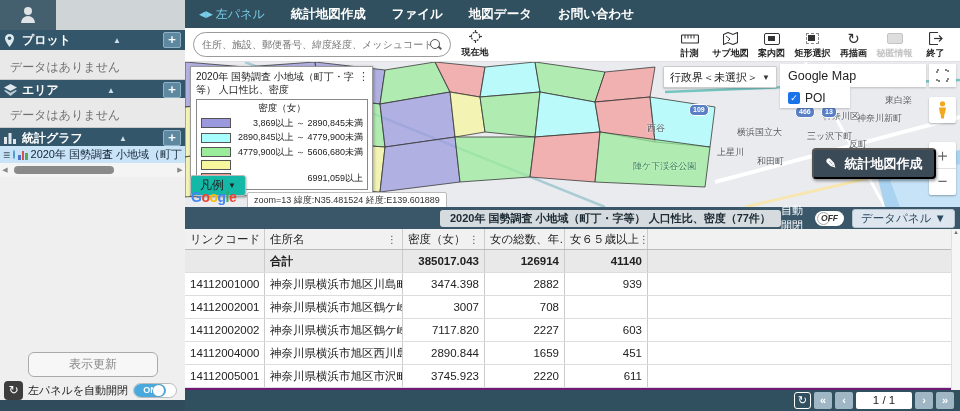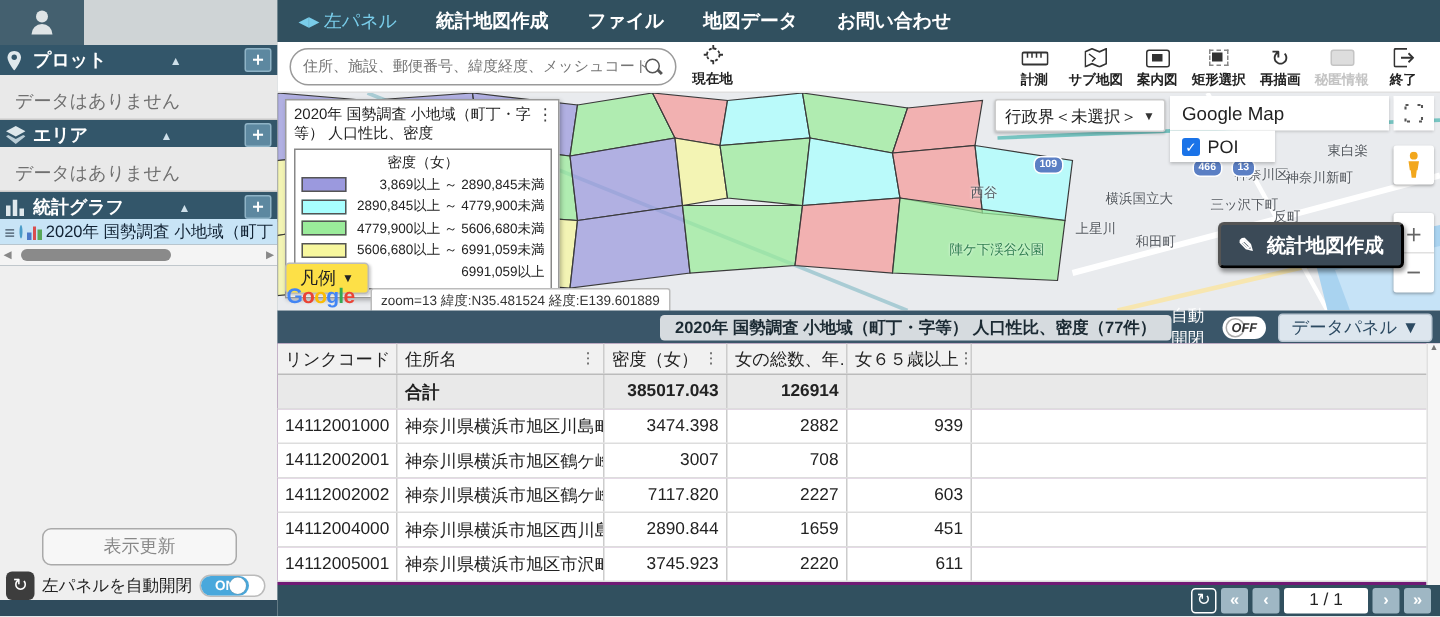--- a/index.html
+++ b/index.html
@@ -74,21 +74,21 @@
   .maplabel.green { color:#2e7d4f;font-family:Liberation Serif, serif; }
   .shield { position:absolute; background:#5b7fc4; color:#fff; font-size:7px; font-weight:bold; border-radius:5px; padding:0 3px; line-height:10px; border:1px solid #fff; }
   .legendbox { position:absolute; left:5px; top:4px; width:183px; background:#fff; border:1px solid #9a9a9a; box-shadow:1px 1px 3px rgba(0,0,0,.3); padding:4px 4px 5px 5px; }
   .legendbox .ttl { font-size:10px; color:#222; line-height:1.25; }
   .legendbox .dots { position:absolute; right:3px; top:3px; color:#444; font-size:11px; }
   .leg-inner { margin-top:3px; border:1px solid #888; padding:2px 4px 3px; }
   .leg-sub { text-align:center; font-size:9.5px; margin-bottom:1px; }
   .leg-row { display:flex; align-items:center; gap:4px; margin:1.5px 0; }
   .leg-sw { width:30px; height:10px; border:1px solid #555; flex:0 0 auto; }
   .leg-lbl { font-size:9px; white-space:nowrap; flex:1; text-align:right; }
-  .hanrei { position:absolute; left:5px; top:113px; width:56px; height:21px; background:#fde047; border:1px solid #bbb; border-radius:3px; font-size:12px; color:#222; display:flex; align-items:center; justify-content:center; gap:4px; box-shadow:1px 1px 2px rgba(0,0,0,.2); }
+  .hanrei { position:absolute; left:5px; top:113px; width:56px; height:21px; background:#14b8a6; border:1px solid #bbb; border-radius:3px; font-size:12px; color:#222; display:flex; align-items:center; justify-content:center; gap:4px; box-shadow:1px 1px 2px rgba(0,0,0,.2); }
   .hanrei .ar { font-size:8px; }
   .admin-dd { position:absolute; left:478px; top:4px; width:114px; height:22px; background:#fff; border:1px solid #ccc; border-radius:2px; display:flex; align-items:center; padding:0 6px; font-size:11px; box-shadow:0 1px 2px rgba(0,0,0,.2); }
   .admin-dd .ar { margin-left:auto; font-size:8px; color:#333; }
   .gm-panel { position:absolute; left:595px; top:2px; width:146px; height:23px; background:#fff; display:flex; align-items:center; padding:0 8px; font-size:12.5px; color:#222; box-shadow:0 1px 2px rgba(0,0,0,.2); }
   .poi-row { position:absolute; left:595px; top:25px; width:70px; height:21px; background:#fff; display:flex; align-items:center; gap:5px; padding:0 8px; box-shadow:0 1px 2px rgba(0,0,0,.2); }
   .chk { width:12px; height:12px; background:#1a73e8; border-radius:2px; color:#fff; font-size:9px; line-height:12px; text-align:center; }
   .expand-btn { position:absolute; left:744px; top:2px; width:27px; height:23px; background:#fff; display:flex; align-items:center; justify-content:center; box-shadow:0 1px 2px rgba(0,0,0,.2); color:#555; font-size:12px; }
   .pegman { position:absolute; left:744px; top:35px; width:27px; height:26px; background:#fff; border-radius:2px; box-shadow:0 1px 2px rgba(0,0,0,.3); display:flex; align-items:center; justify-content:center; }
   .zoomctl { position:absolute; left:744px; top:80px; width:27px; height:53px; background:#fff; border-radius:2px; box-shadow:0 1px 2px rgba(0,0,0,.3); display:flex; flex-direction:column; }
   .zoomctl .zb { flex:1; font-size:17px; color:#666; display:flex; align-items:center; justify-content:center; }
@@ -365,21 +365,20 @@
         <div class="leg-row">
           <span class="leg-sw" style="background-color: rgb(168, 255, 255);"></span>
           <span class="leg-lbl">2890,845以上 ～ 4779,900未満</span>
         </div>
         <div class="leg-row">
           <span class="leg-sw" style="background-color: rgb(154, 236, 154);"></span>
           <span class="leg-lbl">4779,900以上 ～ 5606,680未満</span>
         </div>
         <div class="leg-row">
           <span class="leg-sw" style="background-color: rgb(247, 247, 158);"></span>
-          <span class="leg-lbl">5606,680以上 ～ 6991,059未満</span>
         </div>
         <div class="leg-row">
           <span class="leg-sw" style="background-color: rgb(245, 154, 154);"></span>
           <span class="leg-lbl">6991,059以上</span>
         </div>
       </div>
     </div>
 
     <button class="hanrei">
       <span>凡例</span>
@@ -453,20 +452,21 @@
           <span>女６５歳以上</span>
           <span class="dots">⋮</span>
         </div>
       <div class="tcell"></div>
     </div>
     <div class="trow total">
       <div class="tcell"></div>
       <div class="tcell">合計</div>
       <div class="tcell num">385017.043</div>
       <div class="tcell num">126914</div>
+      <div class="tcell num">41140</div>
       <div class="tcell"></div>
     </div>
     <div class="trow">
       <div class="tcell">14112001000</div>
       <div class="tcell">神奈川県横浜市旭区川島町</div>
       <div class="tcell num">3474.398</div>
       <div class="tcell num">2882</div>
       <div class="tcell num">939</div>
       <div class="tcell"></div>
     </div>

